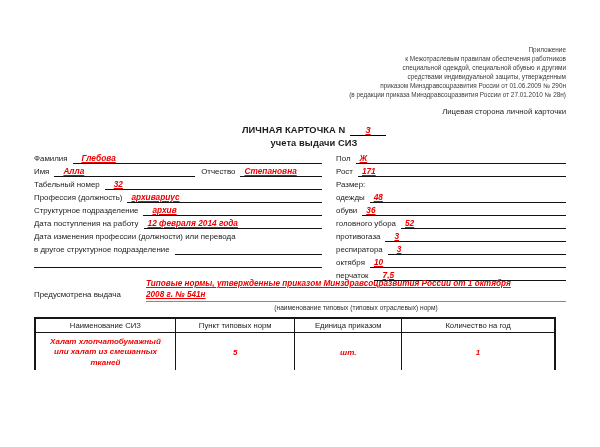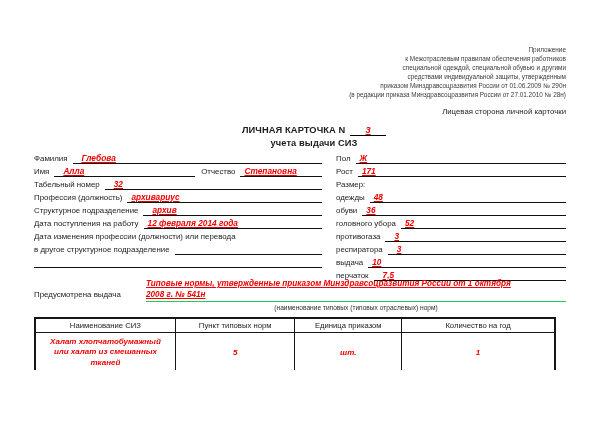--- a/index.html
+++ b/index.html
@@ -188,21 +188,21 @@
             <span class="red-u">3</span>
           </span>
       </div>
       <div class="frow">
         <span class="lbl">респиратора</span>
         <span class="fill">
             <span class="red-u">3</span>
           </span>
       </div>
       <div class="frow">
-        <span class="lbl">выдача</span>
+        <span class="lbl">октября</span>
         <span class="fill fill-sm">
             <span class="red-u">10</span>
           </span>
       </div>
       <div class="frow">
         <span class="lbl">перчаток</span>
         <span class="fill">
             <span class="red-u">7,5</span>
           </span>
       </div>

